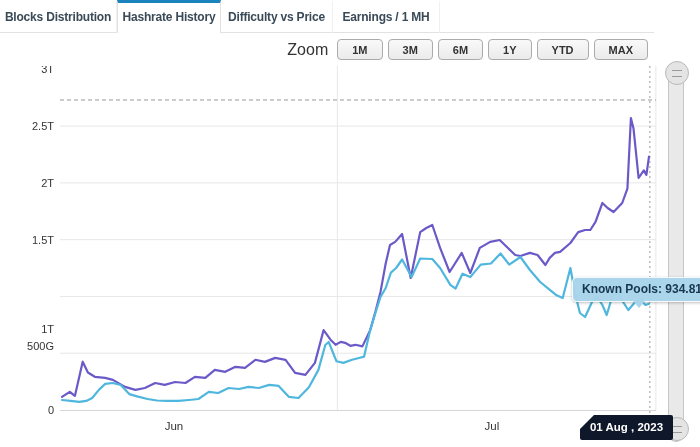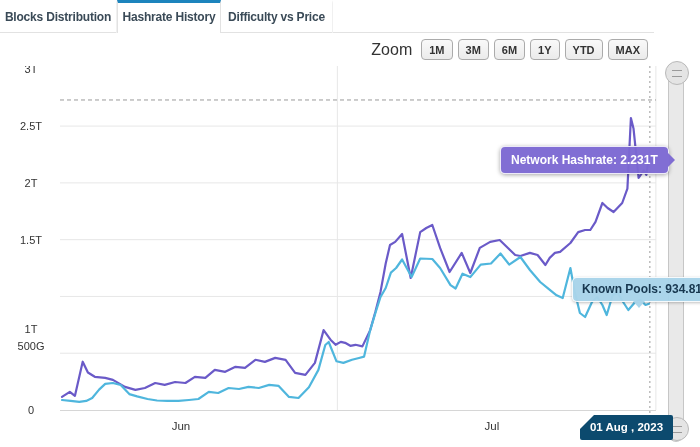--- a/index.html
+++ b/index.html
@@ -3,50 +3,50 @@
 <meta charset="utf-8">
 <style>
   html,body{margin:0;padding:0;background:#fff;}
   #app{
     position:relative;width:700px;height:447px;overflow:hidden;background:#fff;
     font-family:"Liberation Sans",sans-serif;-webkit-font-smoothing:antialiased;
   }
   
   #chart-svg{position:absolute;left:0;top:0;z-index:1;}
   #axis-layer{position:absolute;left:0;top:0;width:700px;height:447px;z-index:1;pointer-events:none;}
-  .ytick{position:absolute;width:46px;left:8px;text-align:center;font-size:11px;color:#333;}
+  .ytick{position:absolute;width:46px;left:8px;text-align:right;font-size:11px;color:#333;}
   .xtick{position:absolute;top:420px;transform:translateX(-50%);font-size:11.5px;color:#333;}
   
   .tabbar{position:absolute;left:0;top:0;width:654px;height:33px;background:#fff;
     border-bottom:1px solid #e2e2e2;z-index:3;display:flex;box-sizing:border-box;}
   .tab{height:33px;box-sizing:border-box;line-height:29px;text-align:center;
     font-size:12px;font-weight:bold;letter-spacing:-0.2px;color:#3a4a57;
     border-top:3px solid transparent;border-right:1px solid #f0f0f0;cursor:pointer;}
   .tab.active{border-top-color:#1c84bd;border-left:1px solid #e2e2e2;border-right:1px solid #e2e2e2;
     height:34px;background:#fff;}
   
   .zoomrow{position:absolute;left:0;top:33px;width:658px;height:33px;background:#fff;z-index:3;
     display:flex;align-items:center;justify-content:flex-end;padding-right:10px;box-sizing:border-box;}
   .zoomlabel{font-size:16px;color:#333;margin-right:4px;}
-  .zbtn{height:21px;padding:0 7px;margin-left:5px;background:linear-gradient(#f9f9f9,#ebebeb);
+  .zbtn{height:21px;padding:0 14px;margin-left:5px;background:linear-gradient(#f9f9f9,#ebebeb);
     border:1px solid #ababab;border-radius:4px;font-size:11px;font-weight:bold;color:#333;
     font-family:"Liberation Sans",sans-serif;cursor:pointer;}
   
   .tt{position:absolute;z-index:5;white-space:nowrap;font-weight:bold;font-size:12px;}
   .tt-net{left:500px;top:146px;height:26px;line-height:26px;padding:0 10px;
     background:rgba(124,104,210,0.96);color:#fff;border:1px solid rgba(255,255,255,0.85);
     border-radius:5px;box-shadow:0 1px 4px rgba(0,0,0,0.35);}
   .tt-net::after{content:'';position:absolute;right:-7px;top:50%;margin-top:-7px;width:0;height:0;
     border-left:7px solid rgba(124,104,210,0.96);border-top:7px solid transparent;border-bottom:7px solid transparent;}
   .tt-pools{left:572px;top:277px;height:23px;line-height:23px;padding:0 9px;
     background:rgba(168,212,233,0.97);color:#17374f;border:1px solid rgba(255,255,255,0.9);
     border-radius:5px;box-shadow:0 1px 3px rgba(0,0,0,0.25);}
   .tt-pools::after{content:'';position:absolute;left:60px;bottom:-7px;width:0;height:0;
     border-top:7px solid rgba(168,212,233,0.97);border-left:6px solid transparent;border-right:6px solid transparent;}
-  .tt-date{left:580px;top:415px;width:93px;height:25px;background:#0c4a6e;color:#fff;
+  .tt-date{left:580px;top:415px;width:93px;height:25px;background:#0f172a;color:#fff;
     font-size:11.5px;text-align:center;line-height:25px;z-index:6;border-radius:2px;
     clip-path:polygon(14px 0,100% 0,100% 100%,0 100%,0 14px);}
   
   .sb-track{position:absolute;left:668px;top:62px;width:16px;height:380px;background:#e9e9e9;
     border:1px solid #c6c6c6;border-radius:10px;z-index:2;box-sizing:border-box;}
   .sb-handle{position:absolute;left:665px;width:24px;height:24px;border-radius:50%;
     background:#e4e4e4;border:1px solid #b9b9b9;z-index:2;box-sizing:border-box;}
   .sb-top{top:61px;} .sb-bottom{top:417px;}
   .grip{display:block;width:10px;height:5px;border-top:1px solid #9a9a9a;border-bottom:1px solid #9a9a9a;margin:8px auto 0;}
 </style>
@@ -70,49 +70,49 @@
       <polyline points="62.0,400.0 70.6,400.9 79.3,401.9 86.2,400.9 92.2,398.0 99.1,389.6 105.2,383.9 112.9,383.0 120.7,385.0 129.3,394.1 137.1,396.4 147.5,399.0 157.0,400.5 167.3,400.9 178.5,400.9 188.9,400.0 198.4,399.0 208.8,391.9 218.2,393.0 228.6,388.0 239.0,389.0 248.5,386.9 258.8,388.0 269.2,384.9 278.7,385.9 289.0,396.9 298.5,398.0 308.9,387.3 318.4,369.9 325.3,345.0 328.7,342.0 336.5,361.3 343.4,362.9 352.0,359.8 359.0,358.0 364.1,356.6 370.2,330.1 375.4,313.0 380.5,297.0 385.7,288.0 390.9,272.6 396.1,268.0 402.1,259.5 411.6,277.1 420.2,258.5 432.3,259.0 440.1,268.0 450.5,285.1 455.6,288.5 462.5,273.7 470.3,277.1 480.7,264.6 491.0,263.5 500.5,253.5 509.2,264.6 520.4,257.0 529.9,270.0 540.2,282.0 548.9,289.2 556.6,295.3 562.7,298.0 570.4,268.0 574.8,292.0 579.9,313.0 585.1,317.0 592.0,302.0 597.2,297.0 602.4,305.0 606.7,315.0 612.7,295.0 617.9,293.0 623.1,302.0 628.3,310.0 635.2,302.0 640.4,300.0 645.5,305.0 649.0,303.8" fill="none" stroke="#4fb6dd" stroke-width="2.2" stroke-linejoin="round" stroke-linecap="round"></polyline>
     </svg>
   <div id="axis-layer">
       <div class="ytick" style="top: 404px;">0</div>
       <div class="ytick" style="top: 340px;">500G</div>
       <div class="ytick" style="top: 290.44px; margin-top: 33px;">1T</div>
       <div class="ytick" style="top: 233.66px;">1.5T</div>
       <div class="ytick" style="top: 176.88px;">2T</div>
       <div class="ytick" style="top: 120.1px;">2.5T</div>
       <div class="ytick" style="top: 63.32px;">3T</div>
-      <div class="xtick" style="left: 181px;">Jun</div>
+      <div class="xtick" style="left: 174px;">Jun</div>
       <div class="xtick" style="left: 491.891px;">Jul</div>
     </div>
 
   <div class="tabbar">
     <div class="tab" style="width:117px">
       <span>Blocks Distribution</span>
     </div>
     <div class="tab active" style="width:104px">
       <span>Hashrate History</span>
     </div>
     <div class="tab" style="width:112px">
       <span>Difficulty vs Price</span>
     </div>
+    <div class="tab" style="width:107px">
+      <span>Earnings / 1 MH</span>
+    </div>
   </div>
 
   <div class="zoomrow">
     <span class="zoomlabel">Zoom</span>
     <button class="zbtn">1M</button>
     <button class="zbtn">3M</button>
     <button class="zbtn">6M</button>
     <button class="zbtn">1Y</button>
     <button class="zbtn">YTD</button>
     <button class="zbtn">MAX</button>
   </div>
 
-  <div class="tt tt-net">
-    <span>Network Hashrate: 2.231T</span>
-  </div>
   <div class="tt tt-pools">
     <span>Known Pools: 934.818G</span>
   </div>
   <div class="tt tt-date">
     <span>01 Aug , 2023</span>
   </div>
 
   <div class="sb-track"></div>
   <div class="sb-handle sb-top">
     <span class="grip"></span>

